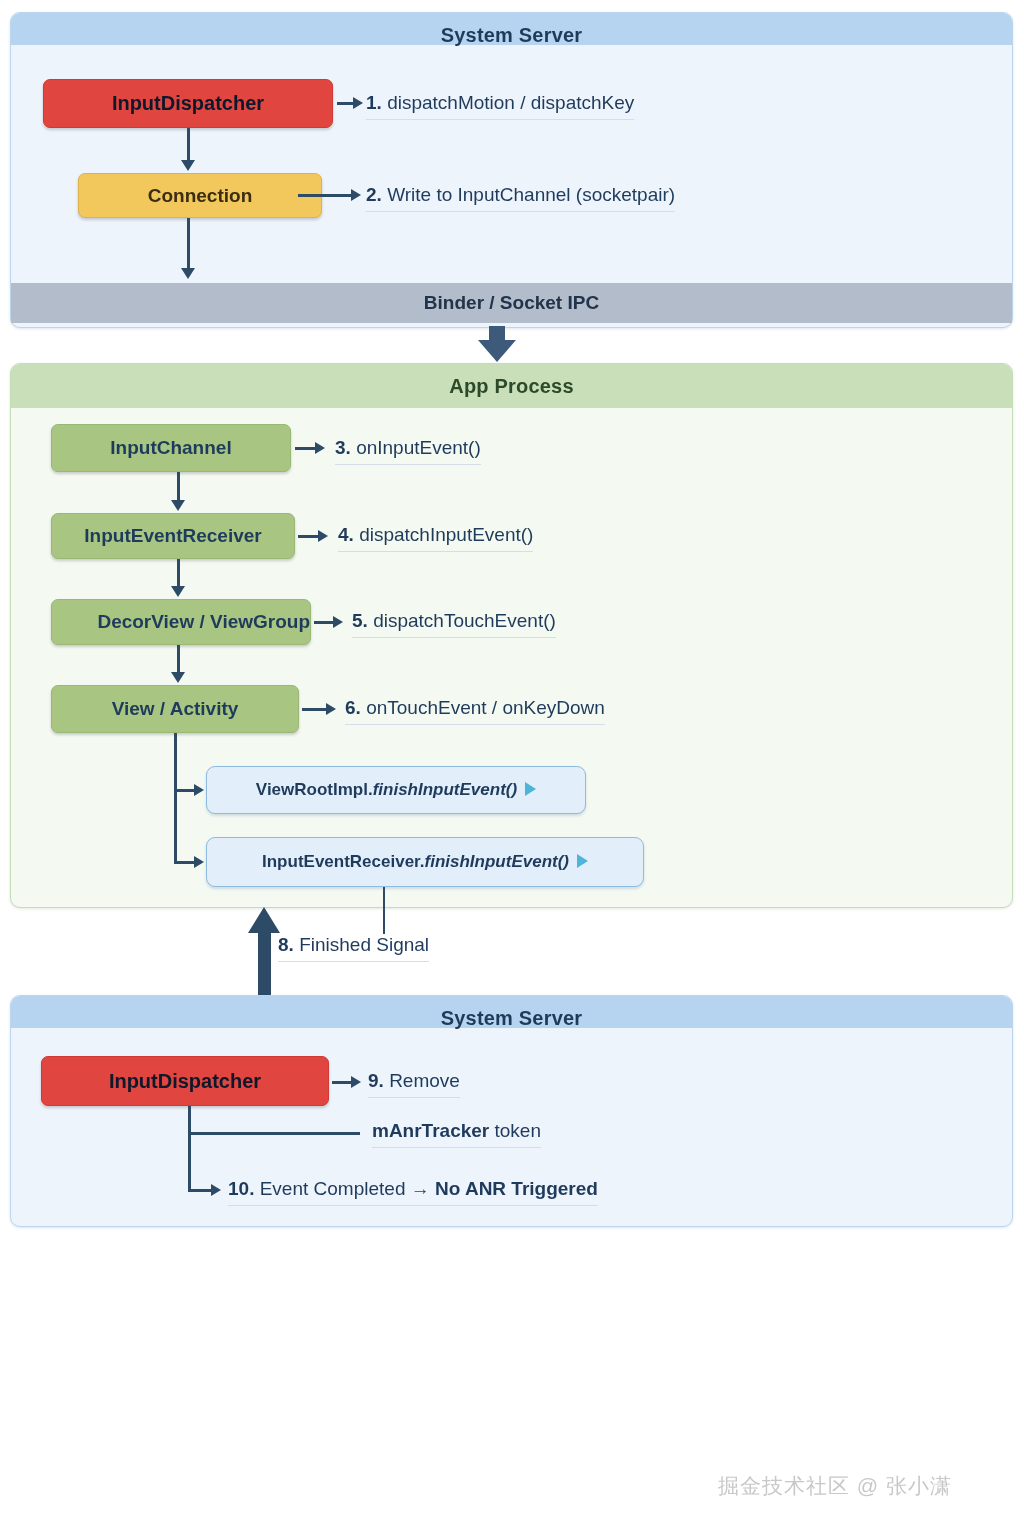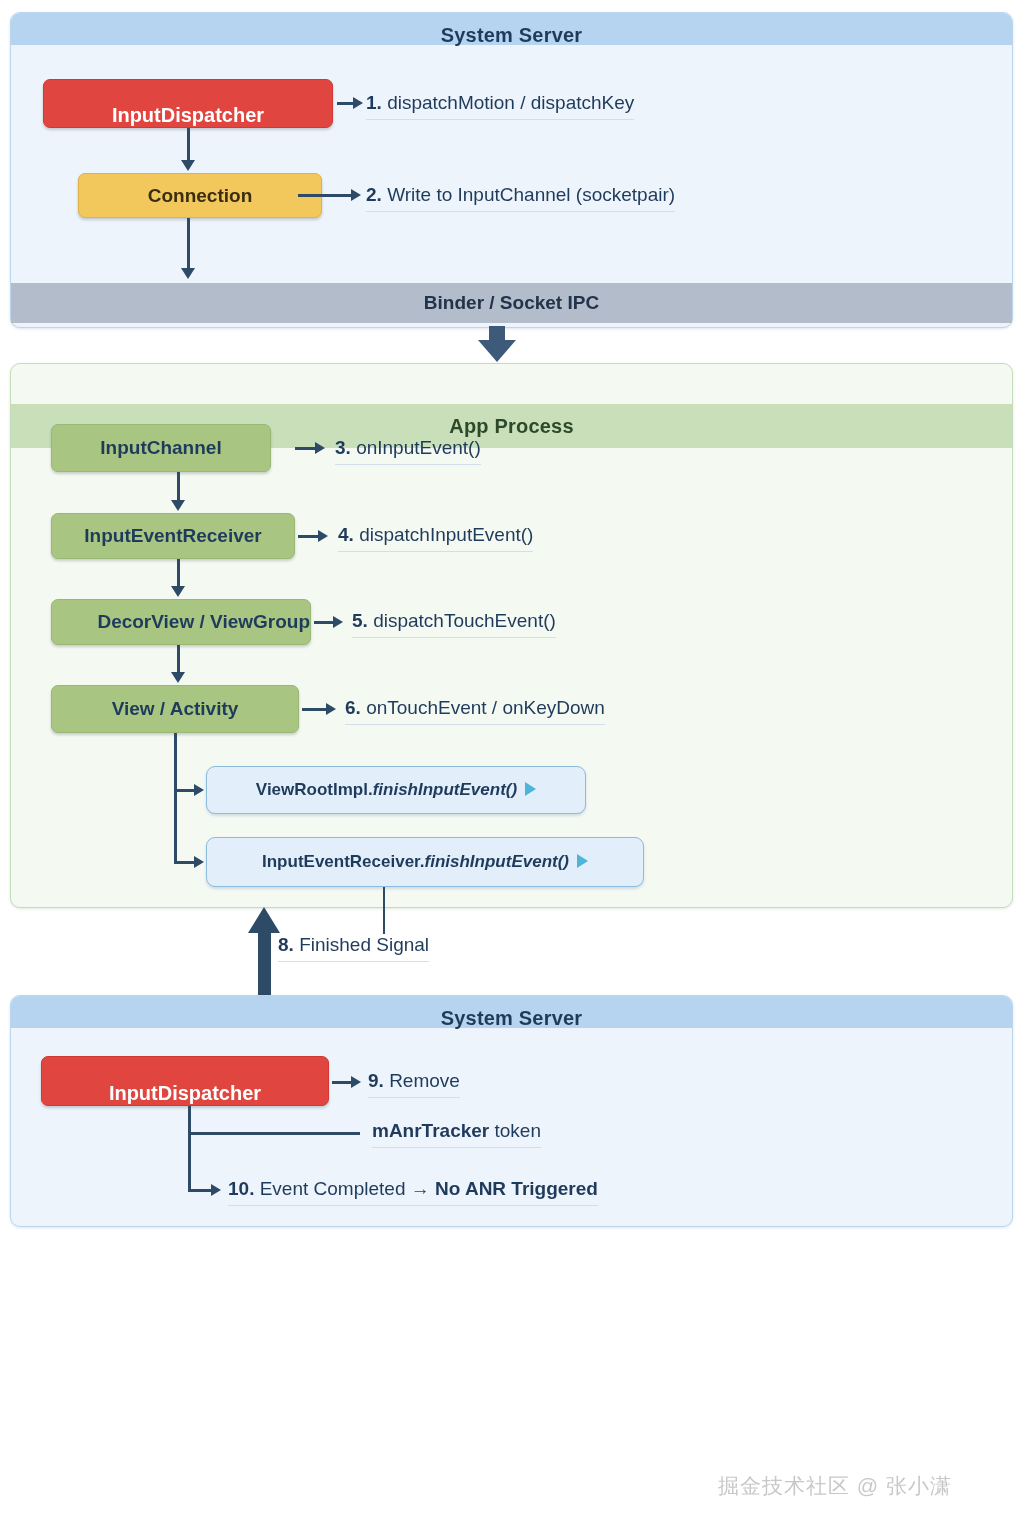--- a/index.html
+++ b/index.html
@@ -47,21 +47,20 @@
     font-size: 20px;
     line-height: 44px;
     height: 32px;
   }
   .title-app {
     background: #c9dfb9;
     color: #2c4a2a;
     font-size: 20px;
     line-height: 44px;
     height: 44px;
-    margin-top: 40px;
   }
 
   
   .ipc-band {
     position: absolute;
     background: #b3bcca;
     color: #22344b;
     font-weight: bold;
     font-size: 19px;
     text-align: center;
@@ -77,23 +76,22 @@
     display: flex;
     align-items: center;
     justify-content: center;
     font-weight: bold;
     text-align: center;
     box-shadow: 0 2px 3px rgba(0,0,0,0.18);
   }
   .node-red {
     background: #e0453f;
     border: 1px solid #cf3a34;
-    color: #ffffff;
+    color: #0f172a;
     font-size: 20px;
-    align-items: flex-end;
   }
   .node-orange {
     background: #f2c75c;
     border: 1px solid #e0b24a;
     color: #3b2e10;
     font-size: 19px;
   }
   .node-green {
     background: #a8c682;
     border: 1px solid #9ab875;
@@ -234,21 +232,21 @@
   <b>2.</b><span> Write to InputChannel (socketpair)</span>
 </div>
 
 <div class="bar-fat" style="left:489px; top:326px; height:18px;"></div>
 <div class="arrow-down-fat" style="left:478px; top:340px;"></div>
 
 <div class="panel panel-app" style="left:10px; top:363px; width:1003px; height:545px;">
   <div class="panel-title title-app">App Process</div>
 </div>
 
-<div class="node node-green" style="left:51px; top:424px; width:220px; height:48px;">
+<div class="node node-green" style="left:51px; top:424px; width:240px; height:48px;">
   <span>InputChannel</span>
 </div>
 
 <div class="node node-green" style="left:51px; top:513px; width:244px; height:46px;">
   <span>InputEventReceiver</span>
 </div>
 
 <div class="node node-green" style="left:51px; top:599px; width:260px; height:46px;justify-content:flex-end;">
   <span>DecorView / ViewGroup</span>
 </div>

